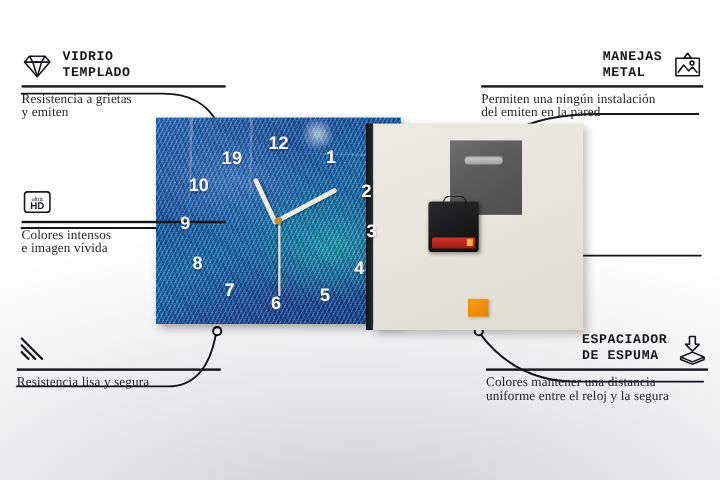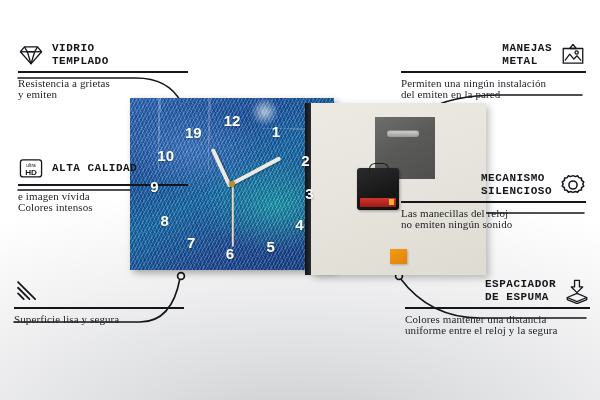--- a/index.html
+++ b/index.html
@@ -190,40 +190,39 @@
   </div>
 
   <div class="feature left" style="left:18px;top:155px;width:170px">
     <div class="f-head">
       <svg class="f-icon" viewBox="0 0 32 32">
         <rect x="3" y="6" width="26" height="21" rx="3" fill="none" stroke="#14161a" stroke-width="1.6"></rect>
         <text x="16" y="15" text-anchor="middle" font-family="Liberation Sans, sans-serif" font-size="6" fill="#14161a">ultra</text>
         <text x="16" y="24" text-anchor="middle" font-family="Liberation Sans, sans-serif" font-size="10" font-weight="bold" fill="#14161a">HD</text>
       </svg>
       <div>
-        <div class="f-title">ALTA CALIDAD</div>
-      </div>
-    </div>
-    <div class="f-rule"></div>
+      </div>
+    </div>
+    <div class="f-rule"></div>
+    <div class="f-desc">Colores intensos</div>
     <div class="f-desc">e imagen vívida</div>
-    <div class="f-desc">Colores intensos</div>
   </div>
 
   <div class="feature left" style="left:14px;top:278px;width:170px">
     <div class="f-head">
       <svg class="f-icon" viewBox="0 0 32 32">
         <g stroke="#14161a" stroke-width="2.2" stroke-linecap="round">
           <line x1="5" y1="5" x2="26" y2="26"></line>
           <line x1="5" y1="12" x2="19" y2="26"></line>
           <line x1="5" y1="19" x2="12" y2="26"></line>
         </g>
       </svg>
     </div>
     <div class="f-rule"></div>
-    <div class="f-desc">Superficie lisa y segura</div>
+    <div class="f-desc">Resistencia lisa y segura</div>
   </div>
 
   <div class="feature right" style="right:14px;top:42px;width:185px">
     <div class="f-head">
       <svg class="f-icon" viewBox="0 0 32 32">
         <g fill="none" stroke="#14161a" stroke-width="1.6" stroke-linejoin="round">
           <path d="M16 3 L12 8 H20 Z"></path>
           <rect x="4" y="8" width="24" height="18"></rect>
           <path d="M6 23 L12 15 L17 21 L21 17 L26 23"></path>
           <circle cx="20.5" cy="13" r="2"></circle>
@@ -232,37 +231,20 @@
       <div>
         <div class="f-title">MANEJAS</div>
         <div class="f-title">METAL</div>
       </div>
     </div>
     <div class="f-rule"></div>
     <div class="f-desc">Permiten una ningún instalación</div>
     <div class="f-desc">del emiten en la pared</div>
   </div>
 
-  <div class="feature right" style="right:14px;top:172px;width:185px">
-    <div class="f-head">
-      <svg class="f-icon" viewBox="0 0 32 32">
-        <g fill="none" stroke="#14161a" stroke-width="1.9" stroke-linejoin="round">
-          <path d="M16 4.5 l3 1.2 2.6-1.1 1.9 2.6 2.8 .3 .3 2.8 2.6 1.9-1.1 2.6 1.1 2.6-2.6 1.9-.3 2.8-2.8 .3-1.9 2.6-2.6-1.1-3 1.2-3-1.2-2.6 1.1-1.9-2.6-2.8-.3-.3-2.8-2.6-1.9 1.1-2.6-1.1-2.6 2.6-1.9 .3-2.8 2.8-.3 1.9-2.6 2.6 1.1z"></path>
-          <circle cx="16" cy="16" r="5"></circle>
-        </g>
-      </svg>
-      <div>
-        <div class="f-title">MECANISMO</div>
-        <div class="f-title">SILENCIOSO</div>
-      </div>
-    </div>
-    <div class="f-rule"></div>
-    <div class="f-desc">Las manecillas del reloj</div>
-    <div class="f-desc">no emiten ningún sonido</div>
-  </div>
 
   <div class="feature right" style="right:10px;top:278px;width:185px">
     <div class="f-head">
       <svg class="f-icon" viewBox="0 0 32 32">
         <g fill="none" stroke="#14161a" stroke-width="1.6" stroke-linejoin="round">
           <path d="M13 3 h6 v8 h4 l-7 7 -7 -7 h4 z"></path>
           <path d="M16 19 L4 24 L16 29 L28 24 Z"></path>
           <path d="M4 24 v2.5 L16 31.5 L28 26.5 V24"></path>
         </g>
       </svg>

